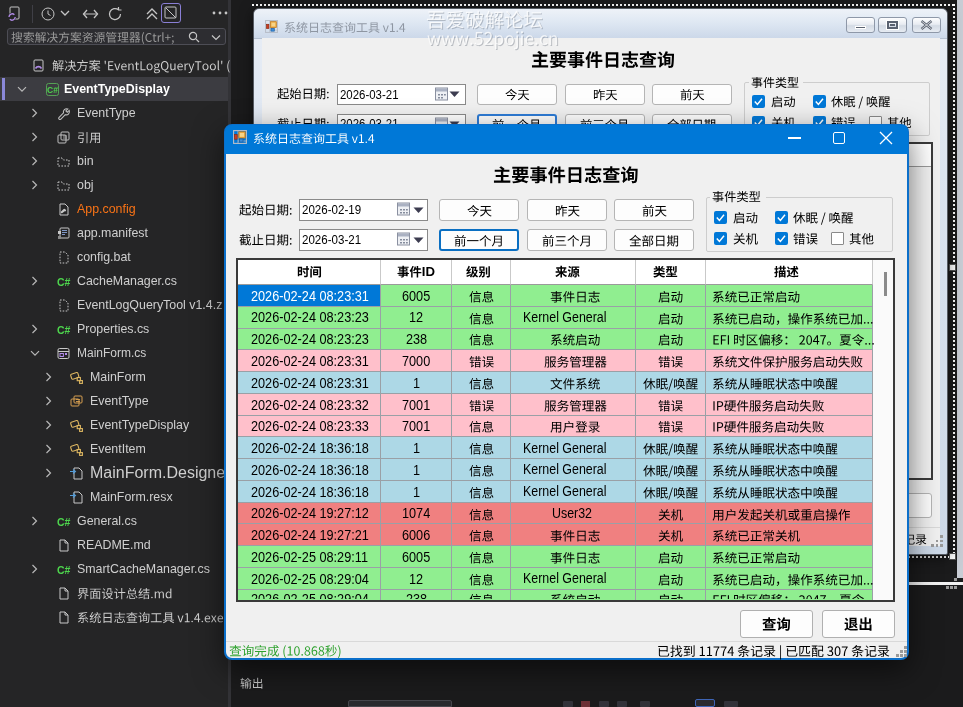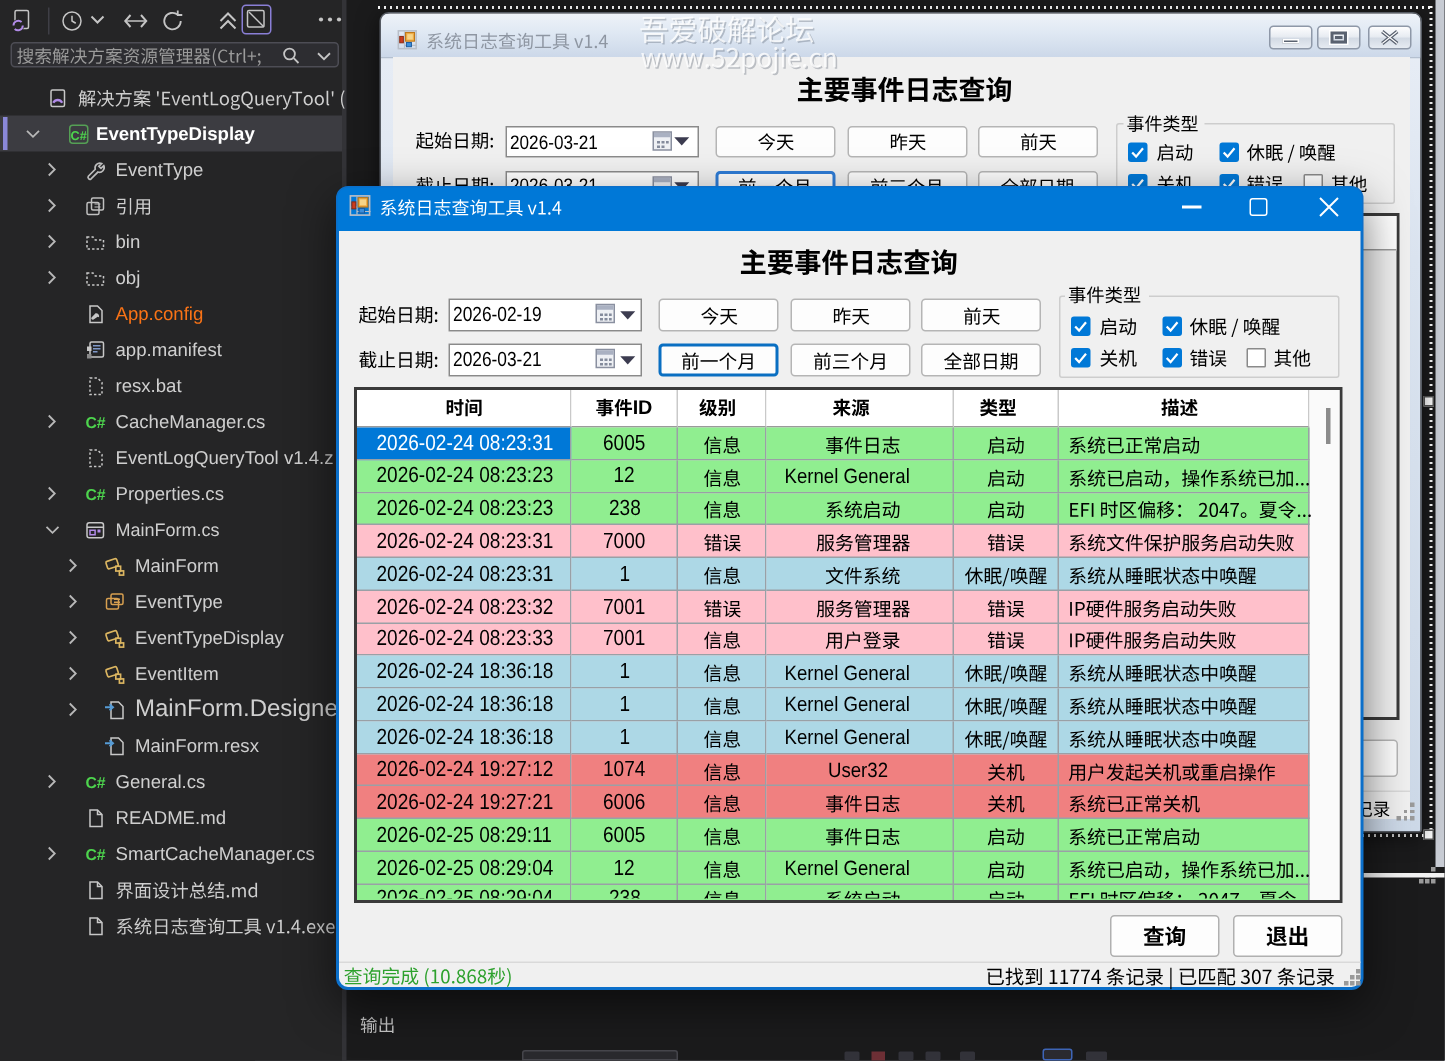--- a/index.html
+++ b/index.html
@@ -346,21 +346,21 @@
 <svg style="position:absolute;left:57px;top:227px" width="13" height="13" viewBox="0 0 13 13">
     <rect x="3" y="1" width="9" height="10" rx="1" fill="none" stroke="#c8c8c8"></rect>
     <path d="M5 3.5h5M5 5.5h5M5 7.5h3" stroke="#7f98c8" stroke-width="1"></path>
     <rect x="1" y="4" width="3" height="3" fill="#c8c8c8"></rect>
     <rect x="1" y="9" width="3" height="3" fill="#8a8a8a"></rect>
   </svg>
 <div style="position:absolute;top:223.7px;font-size:12.4px;color:#cfcfcf;font-weight:400;white-space:nowrap;line-height:18.6px;left:77px;">app.manifest</div>
 <svg style="position:absolute;left:57px;top:251px" width="13" height="13" viewBox="0 0 13 13">
     <path d="M3 1h5l3 3v8H3z" fill="none" stroke="#c8c8c8" stroke-dasharray="1.6 1.4"></path>
   </svg>
-<div style="position:absolute;top:247.7px;font-size:12.4px;color:#cfcfcf;font-weight:400;white-space:nowrap;line-height:18.6px;left:77px;">resx.bat</div>
+<div style="position:absolute;top:247.7px;font-size:12.4px;color:#cfcfcf;font-weight:400;white-space:nowrap;line-height:18.6px;left:77px;">config.bat</div>
 <svg style="position:absolute;left:31px;top:276px" width="7" height="10" viewBox="0 0 7 10">
     <path d="M1.5 1l4 4-4 4" fill="none" stroke="#b8b8b8" stroke-width="1.2"></path>
   </svg>
 <svg style="position:absolute;left:57px;top:275px" width="13" height="13" viewBox="0 0 13 13">
     <text x="0" y="10.5" font-size="10.5" font-weight="bold" fill="#4dd44d" font-family="Liberation Sans">C#</text>
   </svg>
 <div style="position:absolute;top:271.7px;font-size:12.4px;color:#cfcfcf;font-weight:400;white-space:nowrap;line-height:18.6px;left:77px;">CacheManager.cs</div>
 <svg style="position:absolute;left:57px;top:299px" width="13" height="13" viewBox="0 0 13 13">
     <path d="M3 1h5l3 3v8H3z" fill="none" stroke="#c8c8c8" stroke-dasharray="1.6 1.4"></path>
   </svg>

